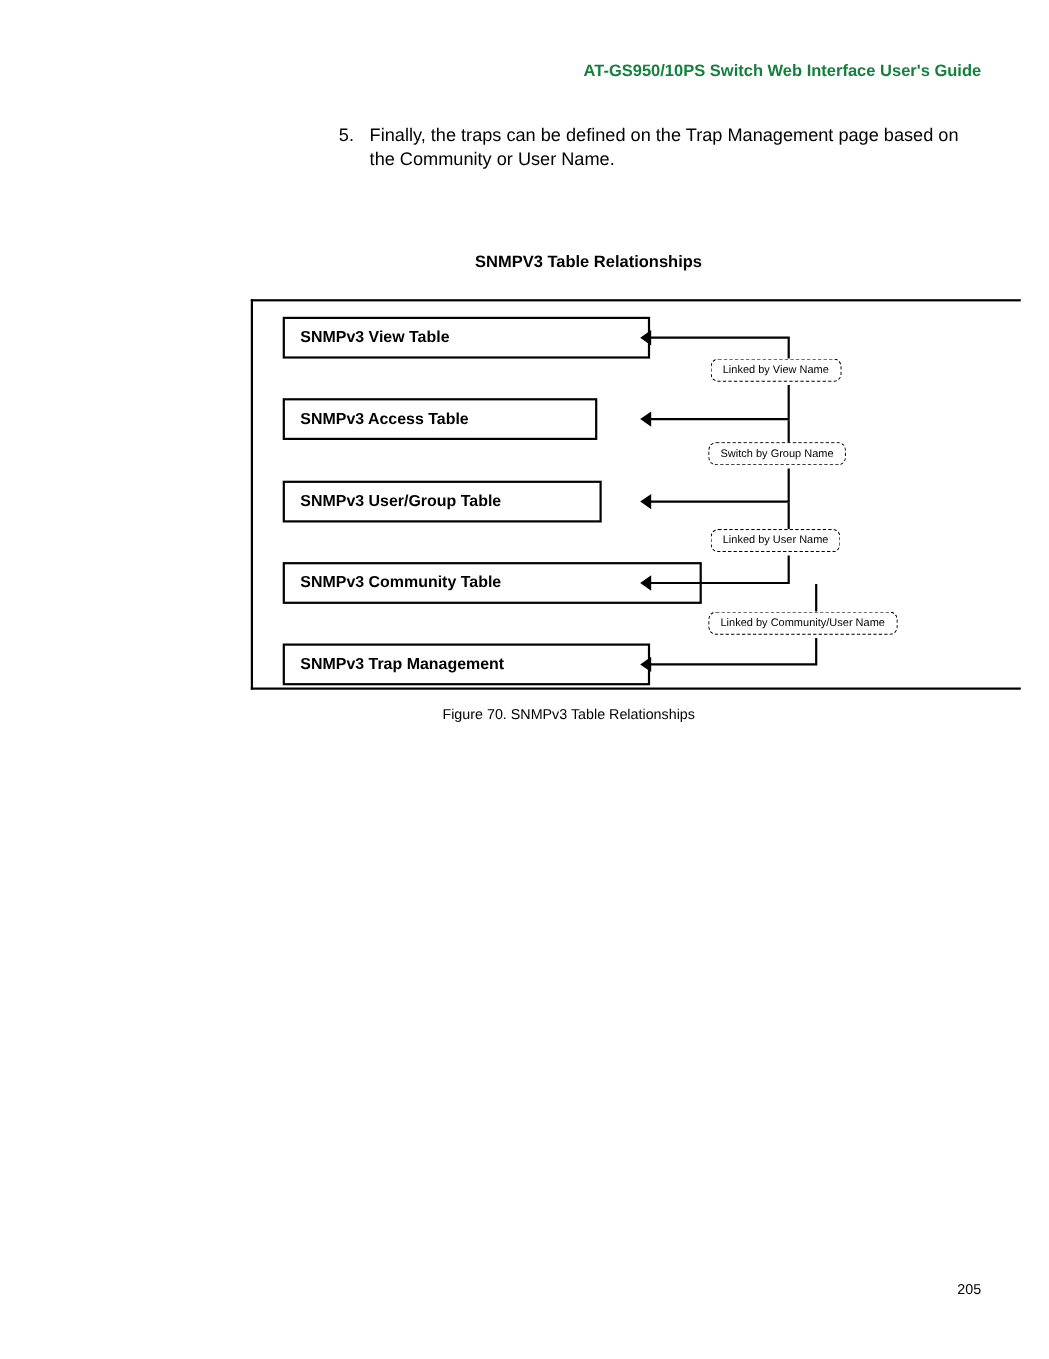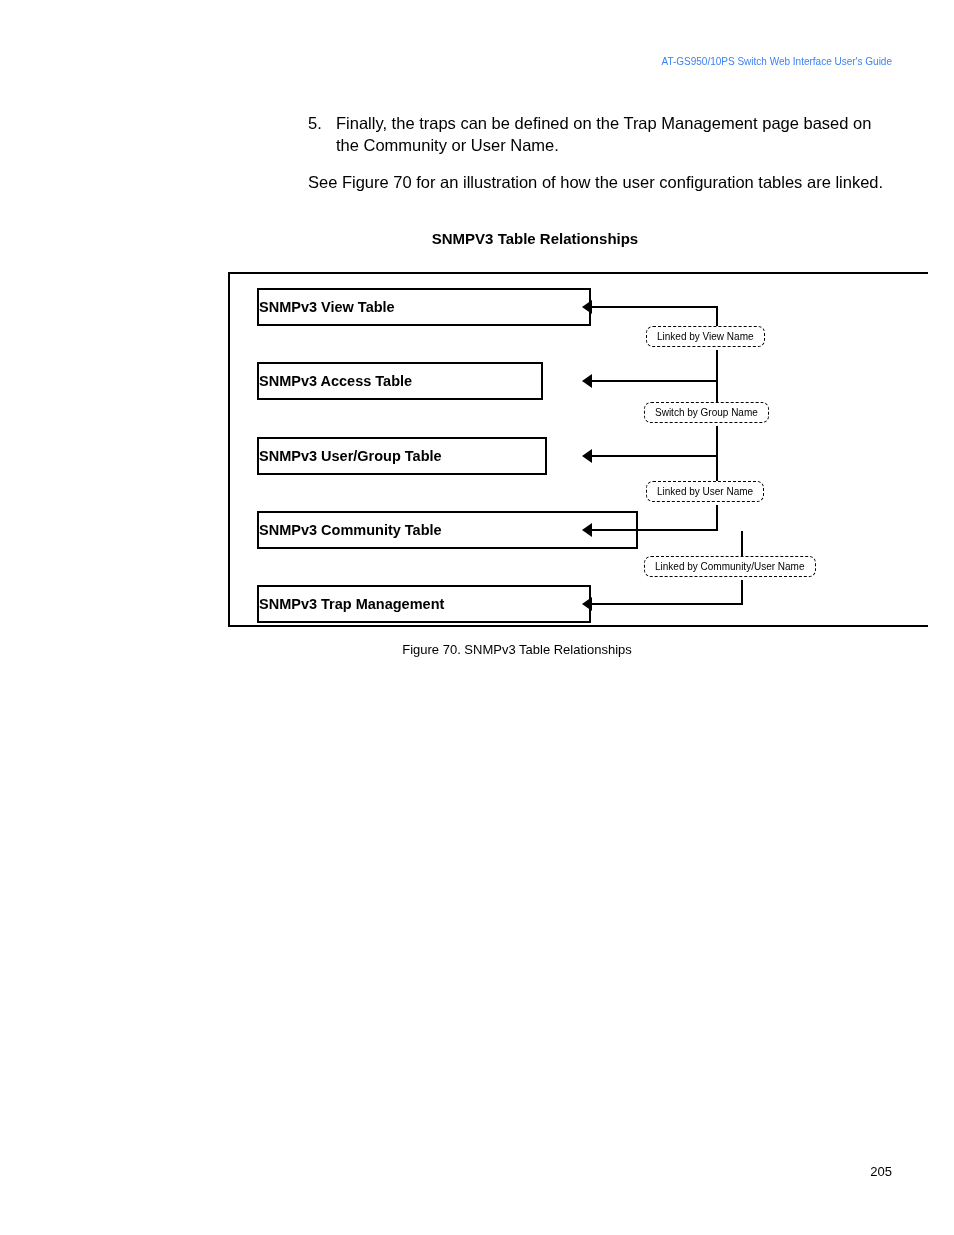--- a/index.html
+++ b/index.html
@@ -12,22 +12,23 @@
       height: 1235px;
       background: #ffffff;
       font-family: Arial, Helvetica, sans-serif;
       color: #000;
       position: relative;
     }
     .header-text {
       position: absolute;
       top: 56px;
       right: 62px;
-      font-size: 10px;
-      color: #3b82f6;
+      font-size: 15px;
+      color: #15803d;
+      font-weight: bold;
     }
     .body-content {
       position: absolute;
       top: 112px;
       left: 308px;
       width: 582px;
     }
     .list-item {
       display: flex;
       font-size: 16.5px;
@@ -63,20 +64,21 @@
     }
     .table-box {
       position: absolute;
       border: 2px solid #000;
       height: 38px;
       display: flex;
       align-items: center;
       font-weight: bold;
       font-size: 14.5px;
       background: #fff;
+      padding-left: 14px;
     }
     .link-box {
       position: absolute;
       border: 1.5px dashed #000;
       border-radius: 7px;
       padding: 4px 10px;
       font-size: 10px;
       background: #fff;
       white-space: nowrap;
     }
@@ -99,21 +101,20 @@
 </head>
 <body>
 
 <div class="header-text">AT-GS950/10PS Switch Web Interface User's Guide</div>
 
 <div class="body-content">
   <div class="list-item">
     <div class="list-number">5.</div>
     <div>Finally, the traps can be defined on the Trap Management page based on the Community or User Name.</div>
   </div>
-  <div class="paragraph">See Figure 70 for an illustration of how the user configuration tables are linked.</div>
 </div>
 
 <div class="diagram-title">SNMPV3 Table Relationships</div>
 
 <div class="diagram-container">
 
   <div class="table-box" style="top:14px; left:27px; width:334px;">SNMPv3 View Table</div>
   <div class="table-box" style="top:88px; left:27px; width:286px;">SNMPv3 Access Table</div>
   <div class="table-box" style="top:163px; left:27px; width:290px;">SNMPv3 User/Group Table</div>
   <div class="table-box" style="top:237px; left:27px; width:381px;text-align:right;">SNMPv3 Community Table</div>

